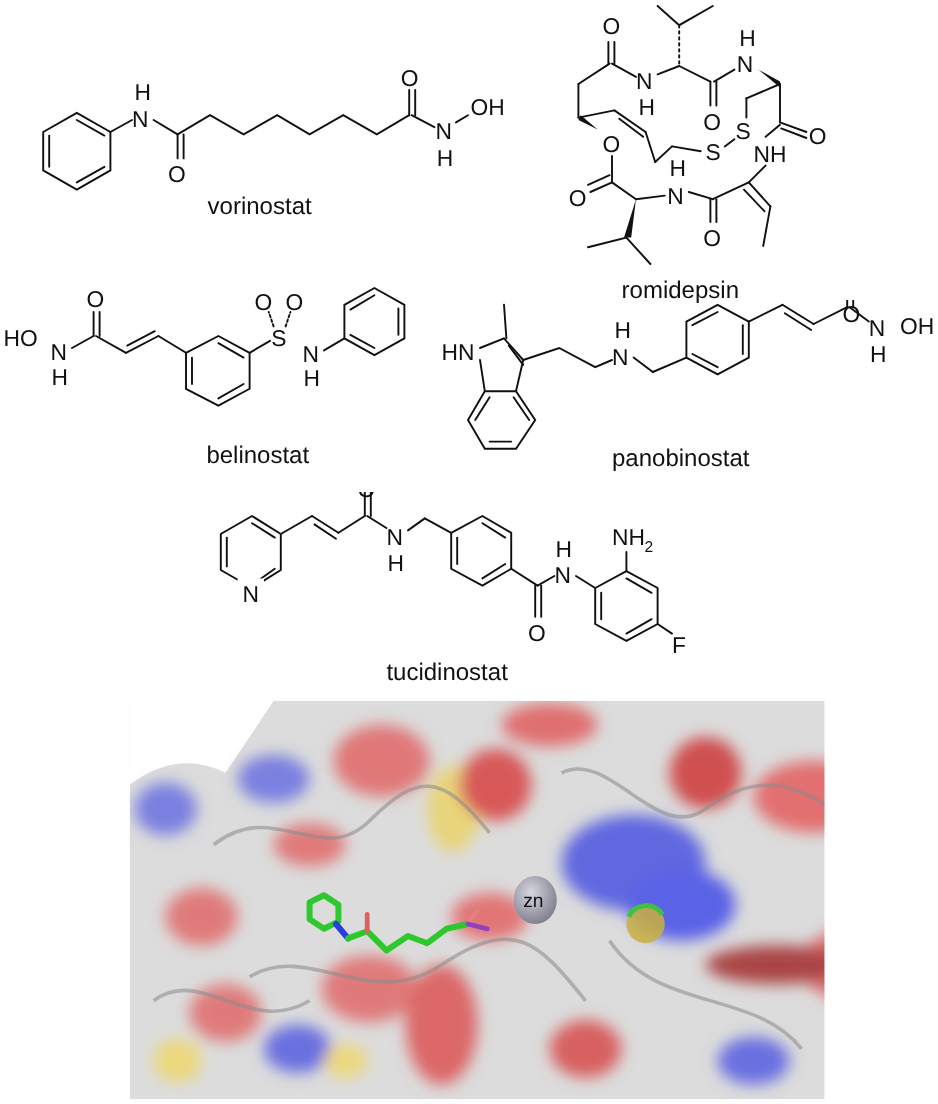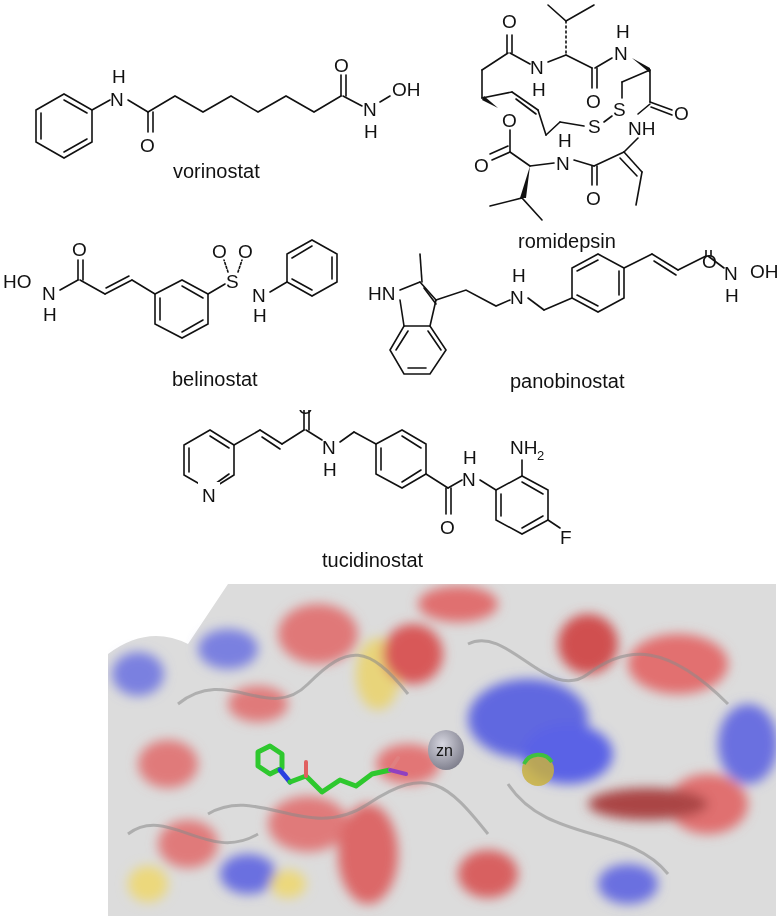--- a/index.html
+++ b/index.html
@@ -4,21 +4,21 @@
 <style>
   html, body { margin: 0; padding: 0; background: #ffffff; }
   body { width: 782px; height: 920px; position: relative; overflow: hidden;
          font-family: "Liberation Sans", sans-serif; color: #111; }
   .panel { position: absolute; }
   svg text { font-family: "Liberation Sans", sans-serif; fill: #111; }
   .bond { stroke: #111; stroke-width: 1.6; fill: none; stroke-linecap: round; }
   .atom { font-size: 19px; }
   .label { font-size: 20px; }
   .sub { font-size: 13px; }
-  #protein { left: 108px; top: 584px; width: 668px; height: 332px; overflow: hidden; background: #f4f4f4; }
+  #protein { left: 108px; top: 584px; width: 579px; height: 332px; overflow: hidden; background: #f4f4f4; }
 </style>
 </head>
 <body>
 
 <svg class="panel" style="left:0;top:0" width="460" height="200" viewBox="0 0 460 200">
 
   <polygon class="bond" points="36,110 64,94 92,110 92,142 64,158 36,142"></polygon>
   <line class="bond" x1="41" y1="113" x2="41" y2="139"></line>
   <line class="bond" x1="64" y1="100" x2="87" y2="113"></line>
   <line class="bond" x1="64" y1="152" x2="87" y2="139"></line>

